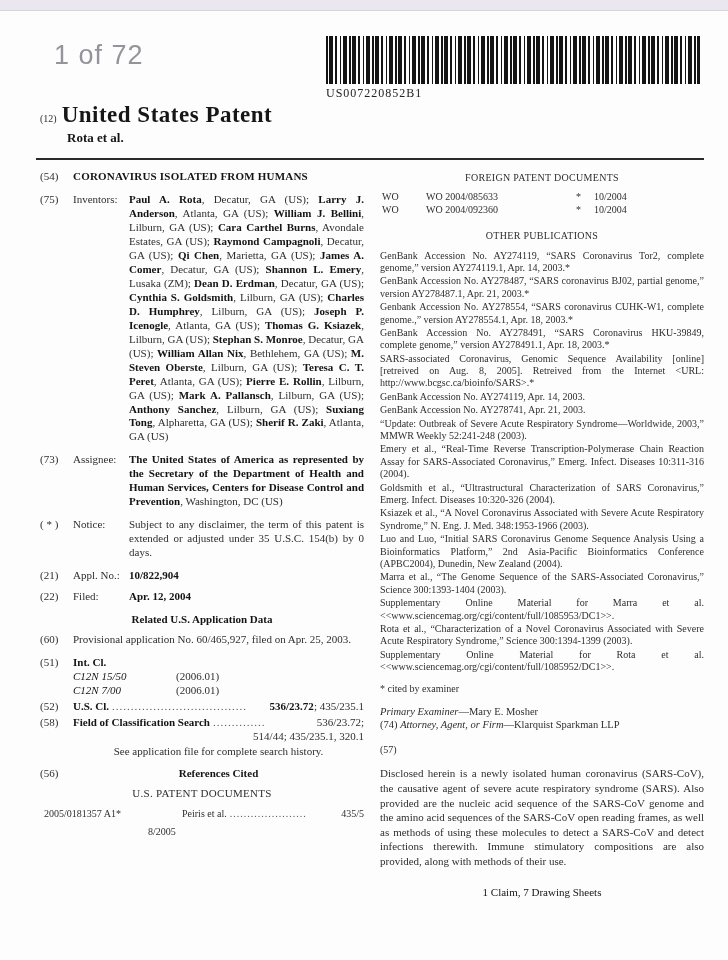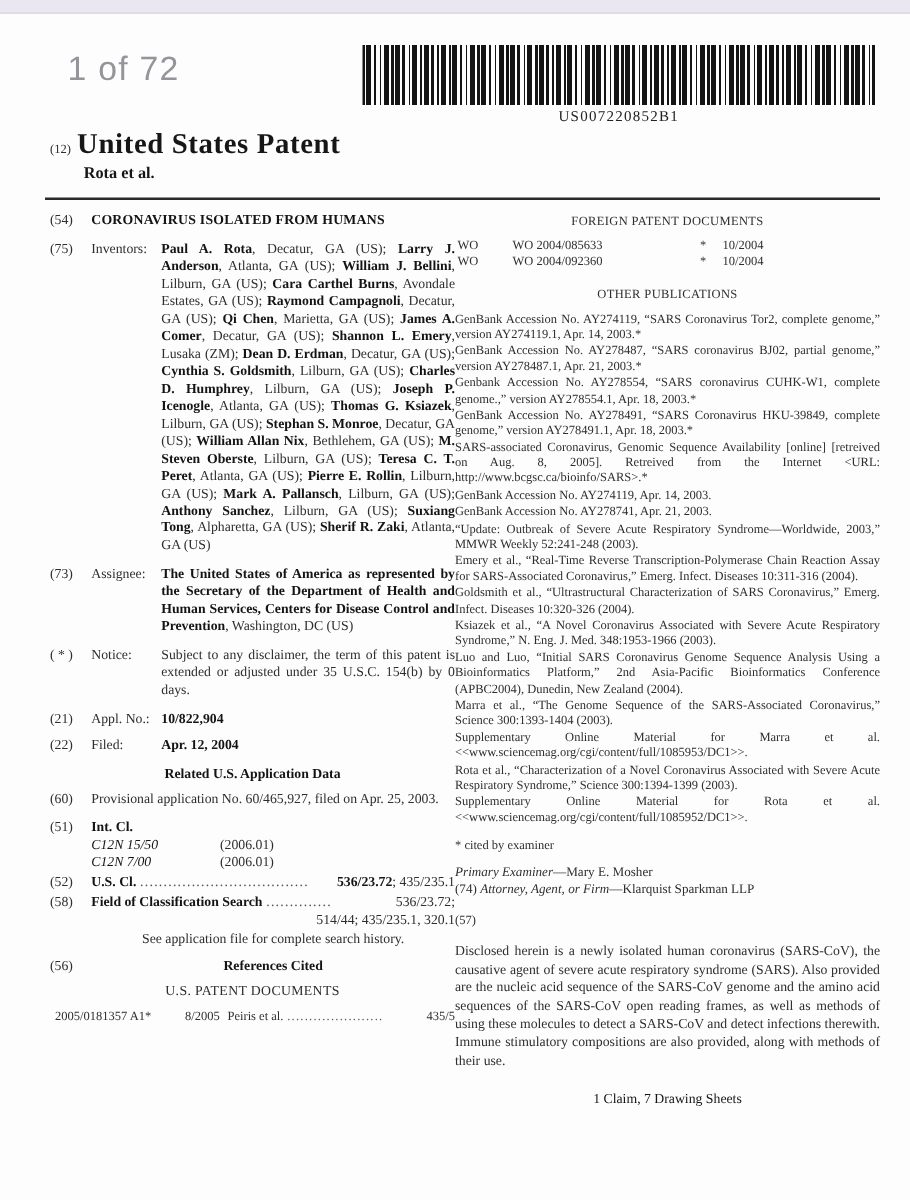--- a/index.html
+++ b/index.html
@@ -3,42 +3,42 @@
 <meta charset="utf-8">
 <style>
   html,body{margin:0;padding:0;background:#f4f2f6;}
   .page{position:relative;width:728px;height:960px;background:#fdfdfe;overflow:hidden;
         font-family:"Liberation Serif","DejaVu Serif",serif;color:#2e2e30;}
   .topstrip{position:absolute;top:0;left:0;right:0;height:10px;background:#eae7f0;border-bottom:1px solid #d8d4de;}
 
   .page-indicator{position:absolute;top:40px;left:54px;font-family:"Liberation Sans","DejaVu Sans",sans-serif;
         font-size:27px;color:#94949b;letter-spacing:1px;}
 
-  .barcode-wrap{position:absolute;top:36px;right:28px;width:410px;text-align:center;}
+  .barcode-wrap{position:absolute;top:36px;right:28px;width:374px;text-align:left;}
   .barcode-bars{height:48px;background:repeating-linear-gradient(90deg,
         #141414 0 2px,#fdfdfe 2px 3px,#141414 3px 7px,#fdfdfe 7px 9px,
         #141414 9px 11px,#fdfdfe 11px 14px,#141414 14px 15px,#fdfdfe 15px 17px,
         #141414 17px 21px,#fdfdfe 21px 23px);}
   .barcode-label{font-size:12px;margin-top:2px;letter-spacing:1px;color:#222;}
 
   .header{position:absolute;top:102px;left:40px;right:28px;display:flex;justify-content:space-between;}
   .h-left{display:flex;align-items:flex-start;}
   .knum{font-size:10px;margin-top:10px;margin-right:5px;}
   .ustitle{font-size:23px;font-weight:bold;letter-spacing:0.5px;color:#161616;}
   .author{font-size:13px;font-weight:bold;margin:2px 0 0 27px;color:#161616;}
   .h-right{width:312px;font-size:13px;margin-top:4px;}
   .h-row{display:flex;align-items:baseline;margin-bottom:3px;}
   .h-num{font-size:9px;margin-right:4px;}
   .h-label{font-weight:bold;color:#161616;}
   .h-val{flex:1;text-align:right;font-weight:bold;color:#111;}
   .h-val.big{font-size:16px;}
 
   .rule{position:absolute;top:158px;left:36px;right:24px;border-top:2px solid #2a2a2a;}
 
-  .cols{position:absolute;top:170px;left:40px;right:24px;display:flex;gap:0;}
+  .cols{position:absolute;top:170px;left:40px;right:24px;display:flex;gap:16px;}
   .colL{width:324px;flex:none;font-size:11px;line-height:1.27;}
   .colR{flex:1;font-size:10px;line-height:1.24;}
 
   .item{display:flex;margin-bottom:9px;}
   .num{width:33px;flex:none;}
   .cbody{flex:1;}
   .sub{display:flex;}
   .sublabel{width:56px;flex:none;}
   .subtext{flex:1;text-align:justify;}
   b,.bold{color:#141414;}
@@ -54,21 +54,21 @@
   .intcl-row{display:flex;margin-left:0;}
   .intcl-code{width:103px;flex:none;font-weight:normal;font-style:italic;color:#141414;}
   .leader-line{display:flex;align-items:baseline;}
   .dots{overflow:hidden;white-space:nowrap;letter-spacing:1px;color:#555;margin:0 3px;}
   .grow{flex:1;}
   .right-align{text-align:right;}
   .fos-note{text-align:center;margin-top:1px;}
 
   .usdoc-row{display:flex;font-size:10px;margin-left:4px;}
   .usdoc-number{width:104px;flex:none;}
-  .usdoc-date{width:34px;flex:none;}
+  .usdoc-date{width:34px;flex:none;margin-top:18px;}
   .usdoc-dots{flex:1;overflow:hidden;white-space:nowrap;color:#555;letter-spacing:1px;margin:0 3px;}
 
   .frow{display:flex;margin-left:2px;}
   .f-country{width:44px;flex:none;}
   .f-number{width:150px;flex:none;}
   .f-flag{width:18px;flex:none;}
 
   .pubs{margin-top:2px;}
   .pub{margin:0 0 1px 0;text-align:justify;}
   .cited{margin:10px 0 9px 0;}

